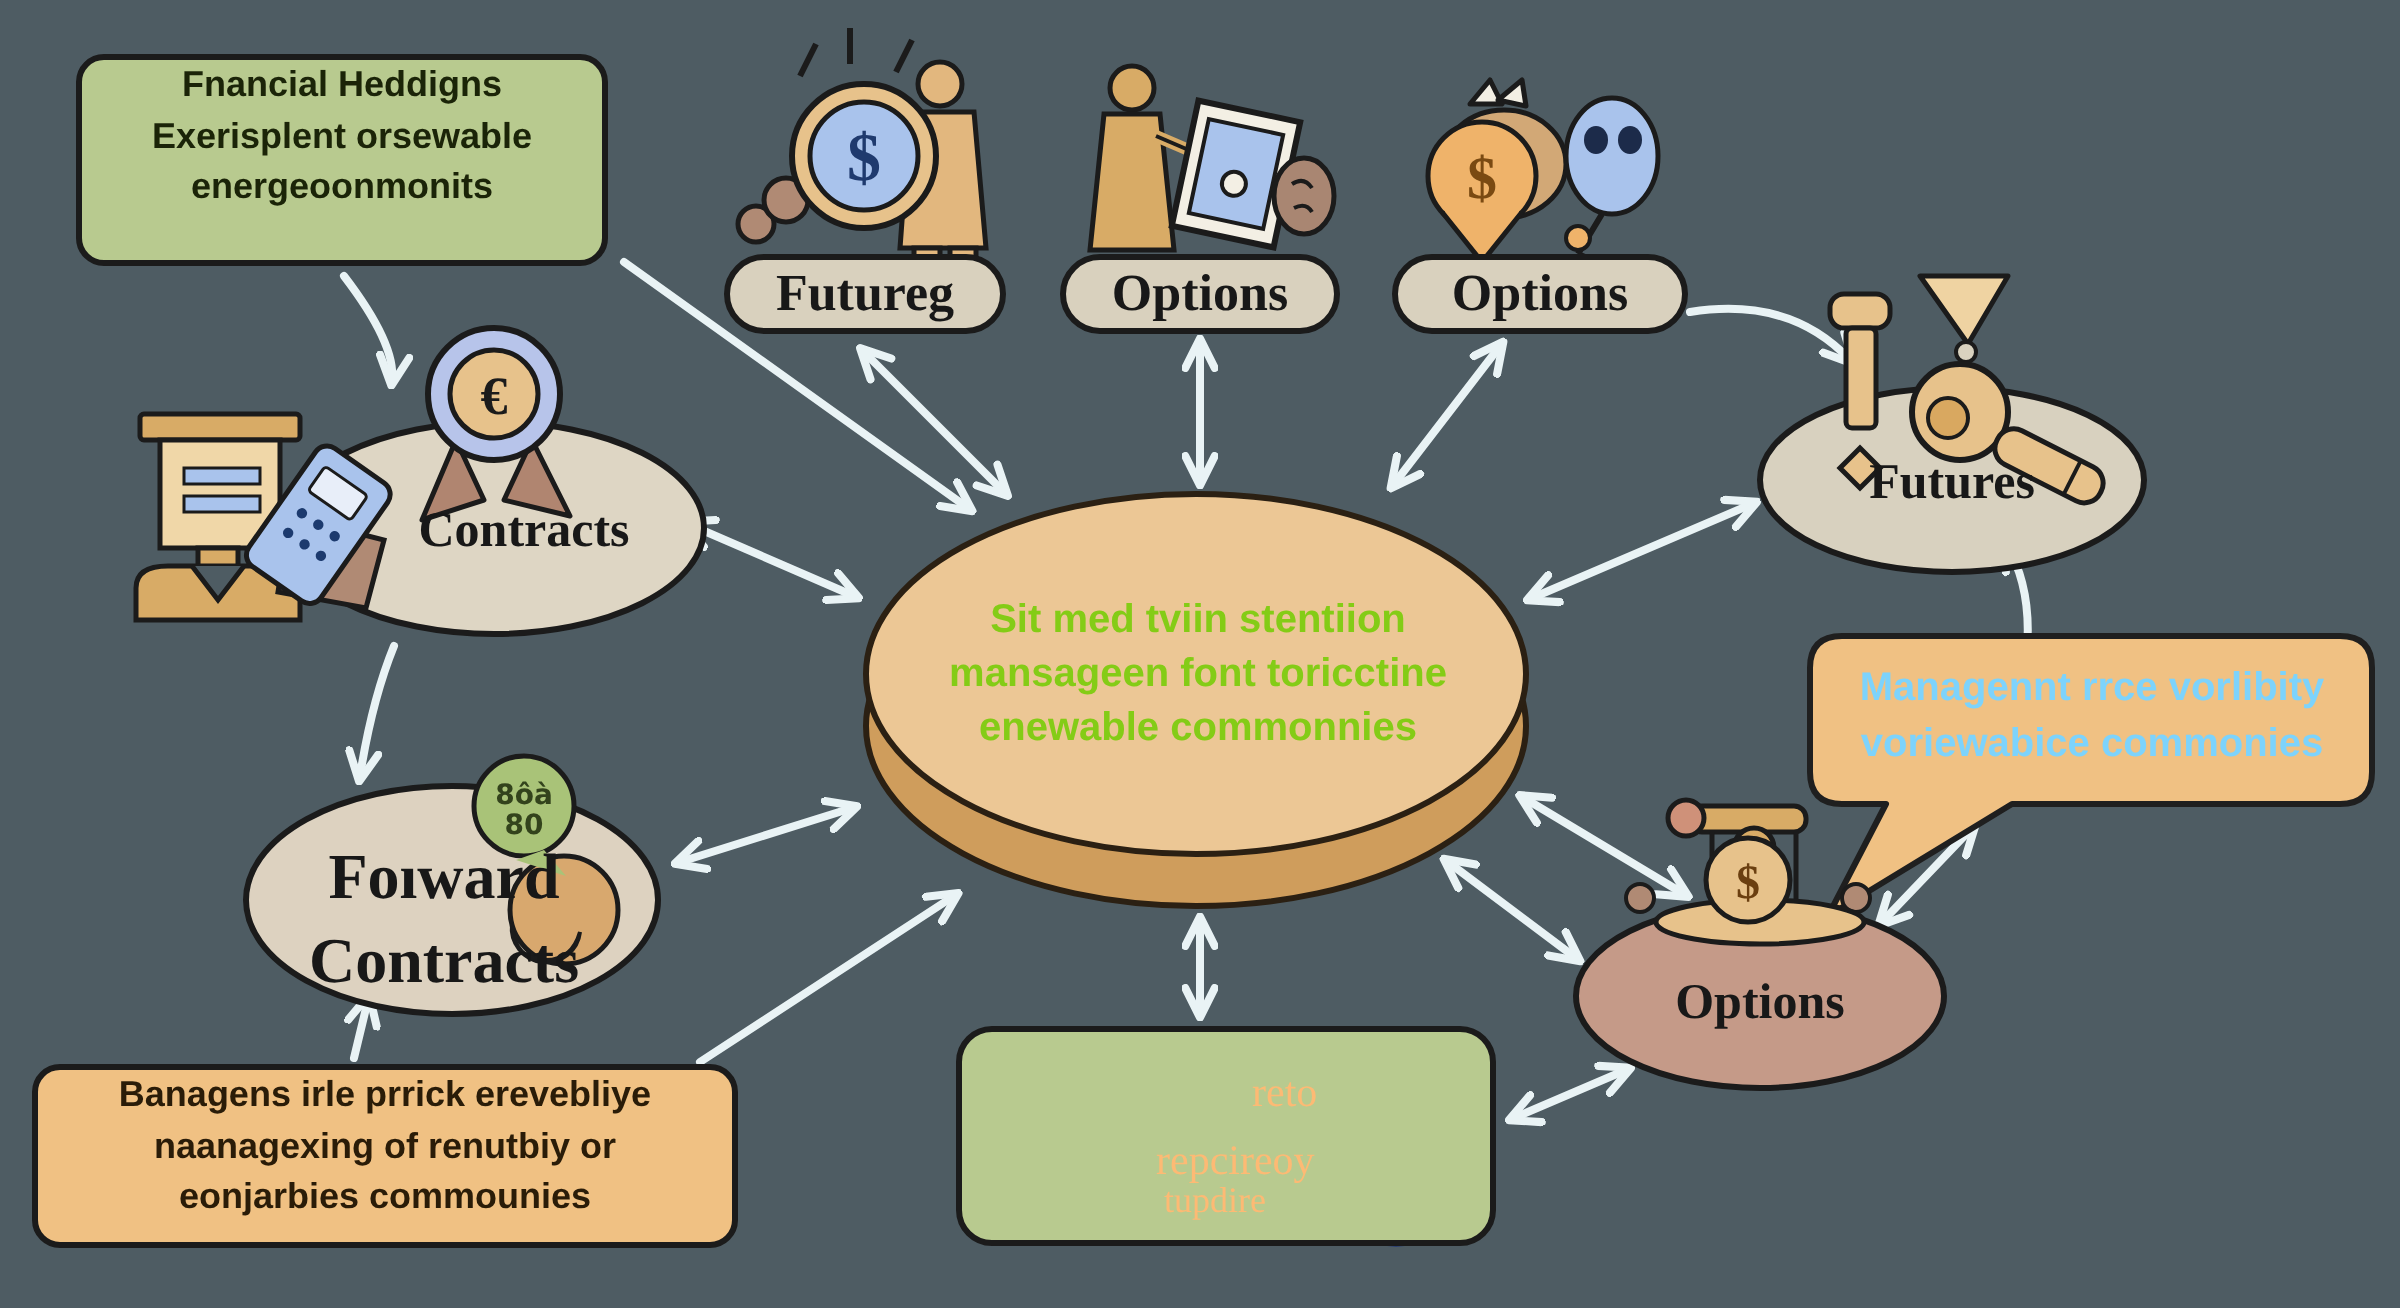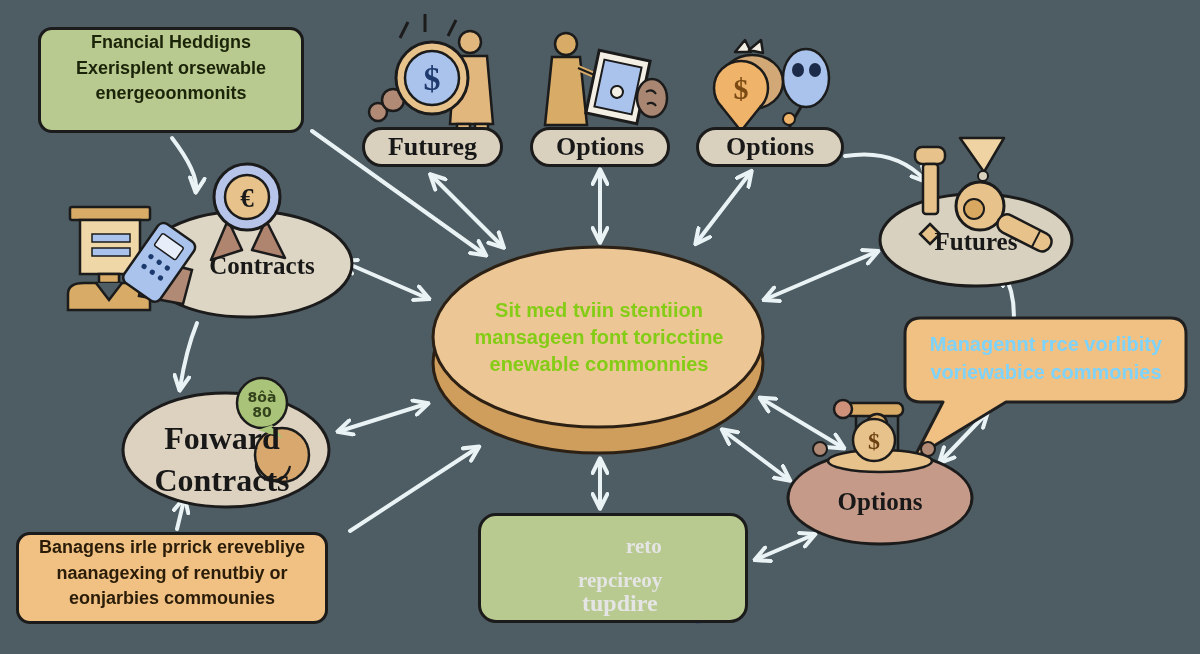--- a/index.html
+++ b/index.html
@@ -35,21 +35,21 @@
   }
   .bubble-text{
     position:absolute;z-index:2;text-align:center;
     font-weight:bold;font-size:20px;line-height:1.4;color:#7dd3fc;
   }
   .hedge-lines{font-size:18px;line-height:1.42;color:#1b2408;}
   .risk-lines{font-size:18px;line-height:1.42;color:#2a1c08;}
   .cap{
     position:absolute;z-index:2;
     font-family:"Liberation Serif","DejaVu Serif",serif;
-    font-weight:bold;color:#e5e5e5;
+    font-weight:normal;color:#fdba74;
   }
 </style>
 </head>
 <body>
 
 <div class="canvas">
 
   <svg class="layer" width="1200" height="654" viewBox="0 0 1200 654">
     <defs>
       <marker id="ah" viewBox="0 0 10 10" refX="7.5" refY="5" markerWidth="4.6" markerHeight="4.6" orient="auto-start-reverse">
@@ -225,31 +225,31 @@
       <path d="M689,614 Q698,605 707,614" fill="none" stroke="#2b3f73" stroke-width="2.4"></path>
     </g>
   </svg>
 
   <div class="box green-box hedge-lines" style="left:38px;top:27px;width:266px;height:106px;">
     <div>Fnancial Heddigns</div>
     <div>Exerisplent orsewable</div>
     <div>energeoonmonits</div>
   </div>
 
-  <div class="box orange-box risk-lines" style="left:16px;top:532px;width:312px;height:92px;">
+  <div class="box orange-box risk-lines" style="left:16px;top:532px;width:353px;height:92px;">
     <div>Banagens irle prrick erevebliye</div>
     <div>naanagexing of renutbiy or</div>
     <div>eonjarbies commounies</div>
   </div>
 
   <div class="box green-box" style="left:478px;top:513px;width:270px;height:110px;border-radius:18px;"></div>
 
   <div class="cap" style="left:626px;top:534px;font-size:21px;">reto</div>
   <div class="cap" style="left:578px;top:568px;font-size:21px;">repcireoy</div>
-  <div class="cap" style="left:582px;top:590px;font-size:24px;">tupdire</div>
+  <div class="cap" style="left:582px;top:590px;font-size:18px;">tupdire</div>
 
   <div class="pill" style="left:362px;top:127px;width:141px;height:40px;">Futureg</div>
   <div class="pill" style="left:530px;top:127px;width:140px;height:40px;">Options</div>
   <div class="pill" style="left:696px;top:127px;width:148px;height:40px;">Options</div>
 
   <div class="ellipse-label" style="left:182px;top:252px;width:160px;font-size:25px;">Contracts</div>
 
   <div class="ellipse-label" style="left:125px;top:418px;width:170px;font-size:32px;line-height:1.3;margin-left:12px;">
     <div>Foıward</div>
     <div>Contracts</div>

